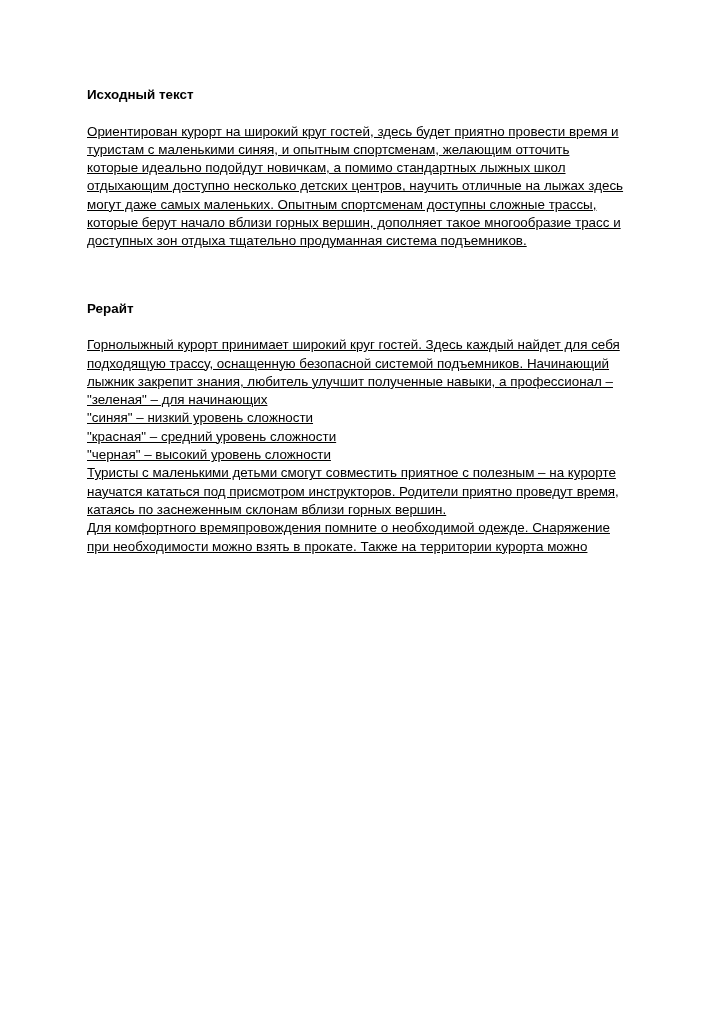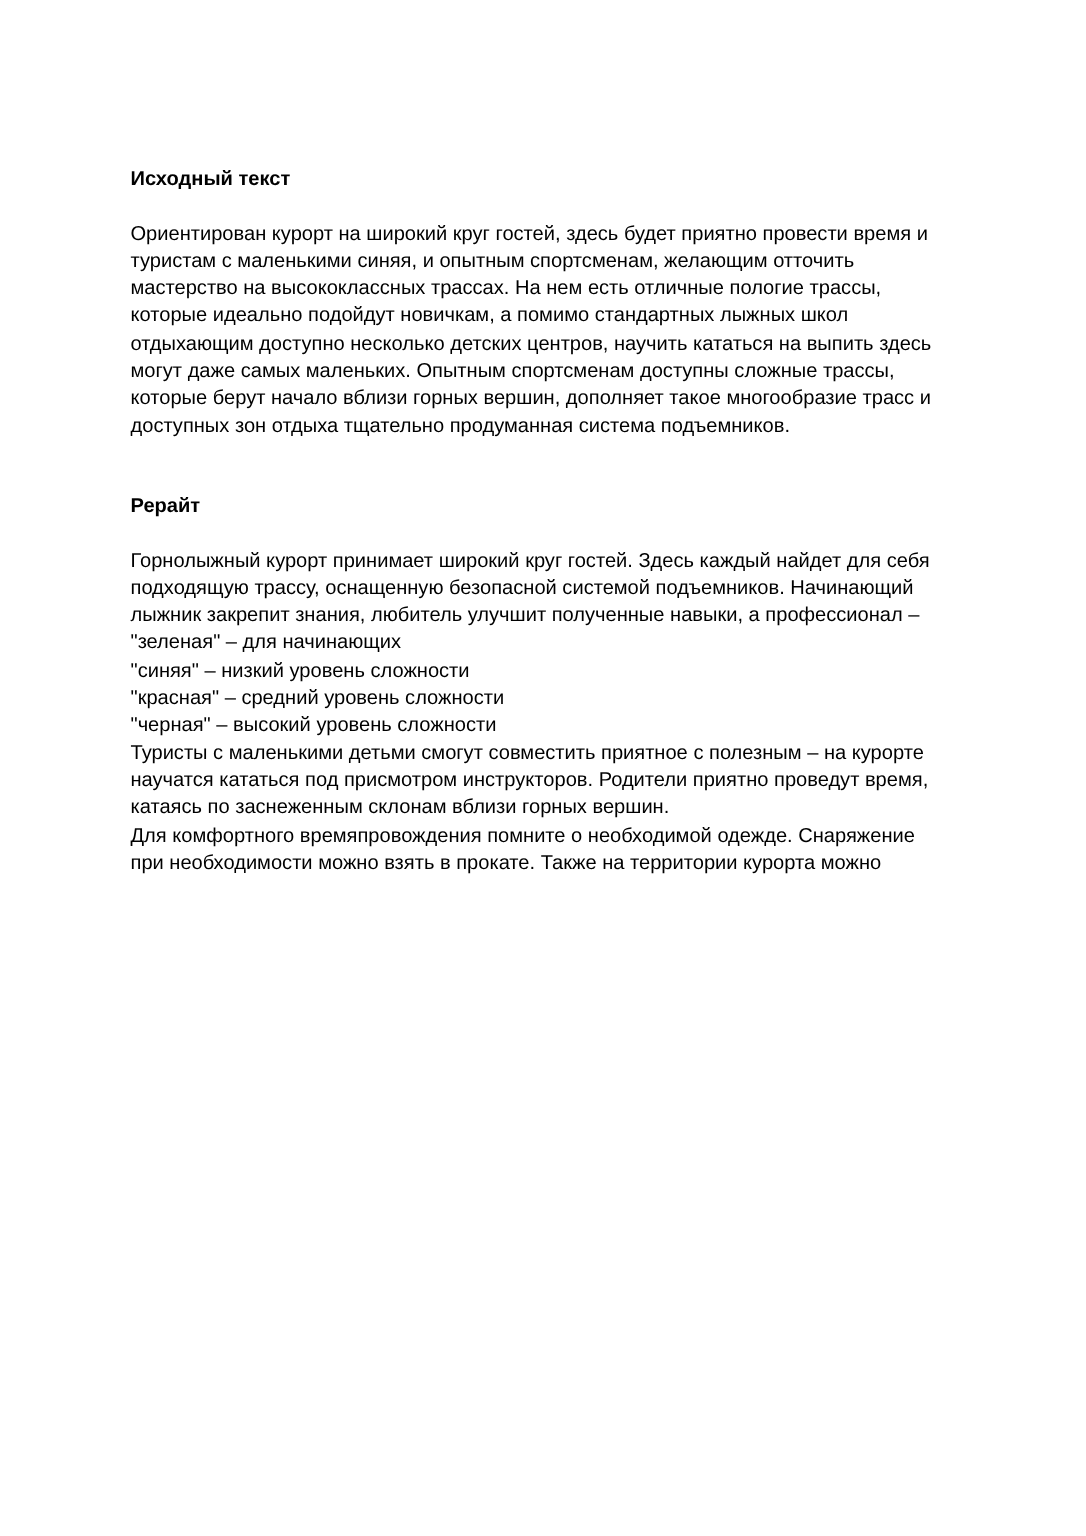--- a/index.html
+++ b/index.html
@@ -11,57 +11,57 @@
     height: 1024px;
     background: #ffffff;
     color: #000000;
     font-family: "Liberation Sans", sans-serif;
     overflow: hidden;
   }
   .page {
     box-sizing: border-box;
     width: 716px;
     height: 1024px;
-    padding: 110px 40px 0 87px;
+    padding: 86px 40px 0 87px;
   }
   .doc-section {
     width: 600px;
   }
   .doc-heading {
     font-size: 13.4px;
     line-height: 18.3px;
     font-weight: bold;
     margin: 0 0 18.3px 0;
   }
   .doc-paragraph {
     font-size: 13.4px;
     line-height: 18.3px;
     max-width: 600px;
   }
   .doc-paragraph .text-line {
     min-height: 18.3px;
     white-space: nowrap;
+    text-decoration: underline;
   }
   .section-gap {
-    margin-top: 35px;
+    margin-top: 49px;
   }
 </style>
 </head>
 <body>
 
 <div class="page">
 
   <section class="doc-section">
     <h2 class="doc-heading">Исходный текст</h2>
     <div class="doc-paragraph">
         <div class="text-line">Ориентирован курорт на широкий круг гостей, здесь будет приятно провести время и</div>
         <div class="text-line">туристам с маленькими синяя, и опытным спортсменам, желающим отточить</div>
-        <div class="text-line">мастерство на высококлассных трассах. На нем есть отличные пологие трассы,</div>
         <div class="text-line">которые идеально подойдут новичкам, а помимо стандартных лыжных школ</div>
-        <div class="text-line">отдыхающим доступно несколько детских центров, научить кататься на выпить здесь</div>
+        <div class="text-line">отдыхающим доступно несколько детских центров, научить отличные на лыжах здесь</div>
         <div class="text-line">могут даже самых маленьких. Опытным спортсменам доступны сложные трассы,</div>
         <div class="text-line">которые берут начало вблизи горных вершин, дополняет такое многообразие трасс и</div>
         <div class="text-line">доступных зон отдыха тщательно продуманная система подъемников.</div>
       </div>
   </section>
 
   <section class="doc-section section-gap">
     <h2 class="doc-heading">Рерайт</h2>
     <div class="doc-paragraph">
         <div class="text-line">Горнолыжный курорт принимает широкий круг гостей. Здесь каждый найдет для себя</div>

